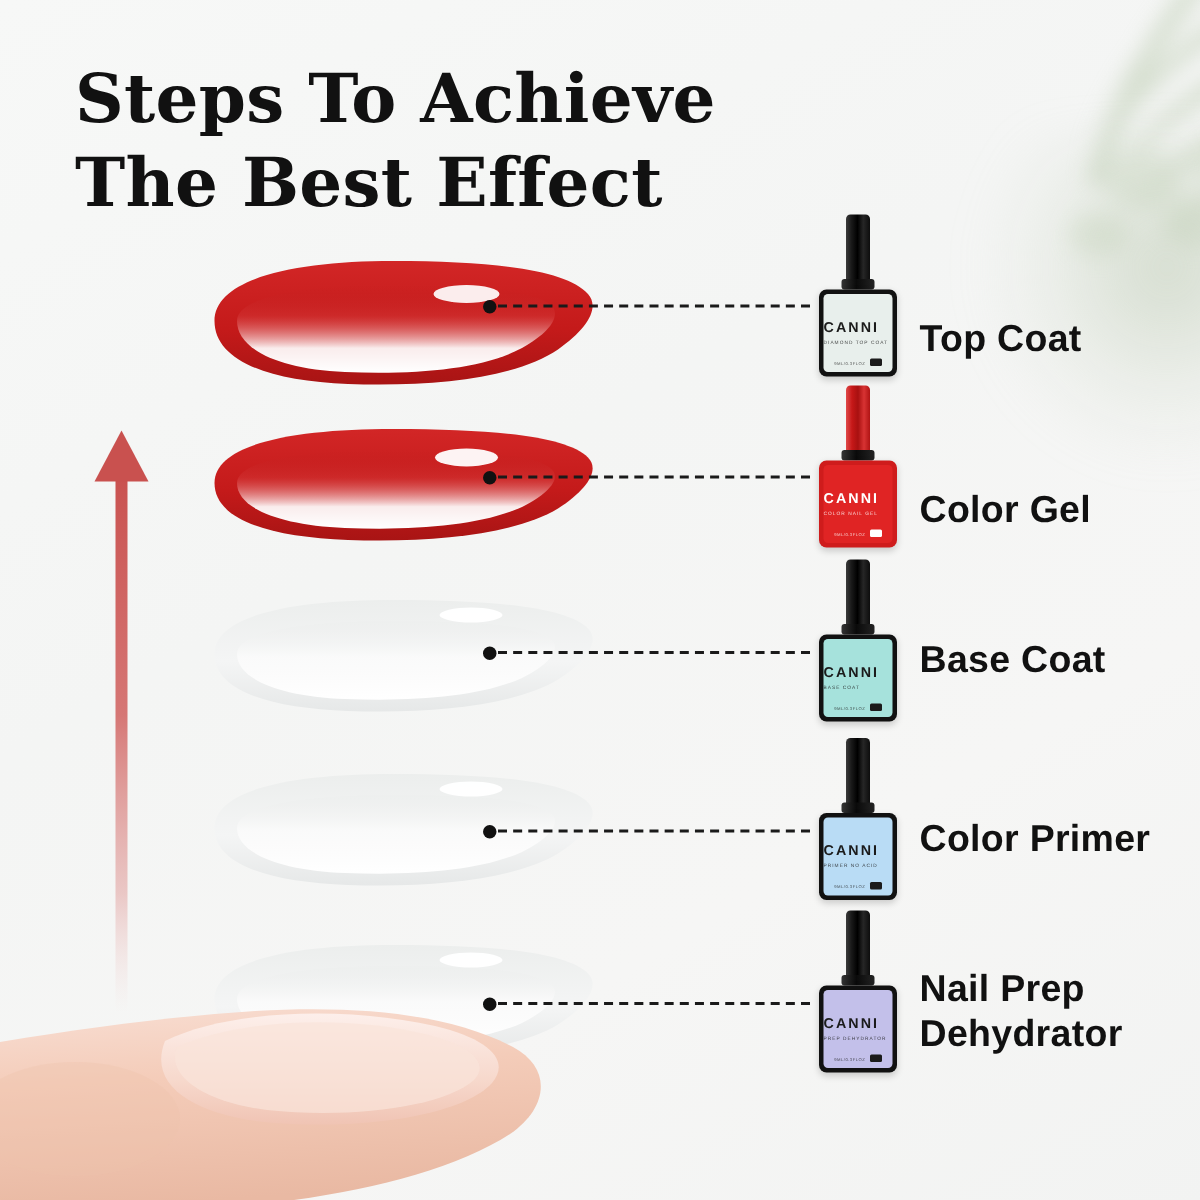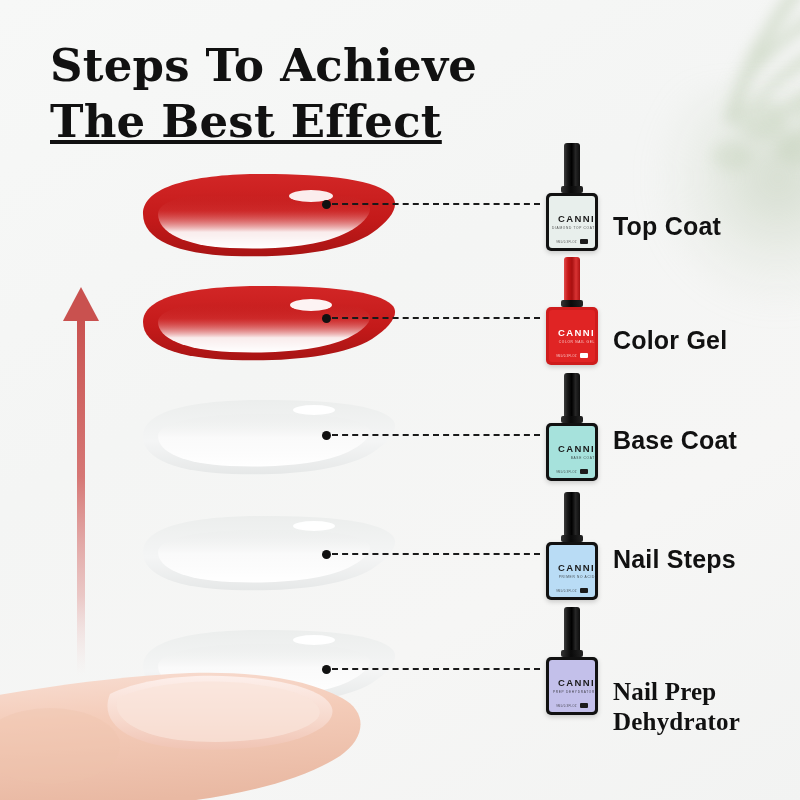--- a/index.html
+++ b/index.html
@@ -42,21 +42,21 @@
     left: 50px;
     top: 38px;
     width: 470px;
     font-family: "DejaVu Serif", "Liberation Serif", serif;
     font-weight: 700;
     font-size: 45px;
     line-height: 1.25;
     letter-spacing: .2px;
     color: #111111;
   }
-  .title .l2 { display:block;text-decoration:underline; }
+  .title .l2 { display:block; }
 
   
   .arrow {
     position: absolute;
     left: 60px;
     top: 285px;
     width: 42px;
     height: 390px;
   }
 
@@ -111,21 +111,21 @@
     box-sizing: border-box;
     box-shadow: 0 2px 5px rgba(0,0,0,.18);
   }
   .bottle .label {
     width: 100%;
     height: 100%;
     border-radius: 3px;
     position: relative;
     display: flex;
     flex-direction: column;
-    align-items: flex-end;
+    align-items: flex-start;
     justify-content: center;
     overflow: hidden;
   }
   .bottle .brand {
     font-size: 9.5px;
     letter-spacing: 1.4px;
     font-weight: 600;
     line-height: 1;
   }
   .bottle .sub {
@@ -384,17 +384,17 @@
           <span class="vol">9ML/0.3FLOZ</span>
           <span class="chip"></span>
         </div>
       </div>
     </div>
   </div>
 
   <div class="step-label" style="top:212px;">Top Coat</div>
   <div class="step-label" style="top:326px;">Color Gel</div>
   <div class="step-label" style="top:426px;">Base Coat</div>
-  <div class="step-label" style="top:545px;">Nail Steps</div>
-  <div class="step-label" style="top:677px;font-family:Liberation Serif, serif;">Nail Prep
+  <div class="step-label" style="top:545px;">Color Primer</div>
+  <div class="step-label" style="top:645px;">Nail Prep
 Dehydrator</div>
 
 </div>
 
 </body></html>

